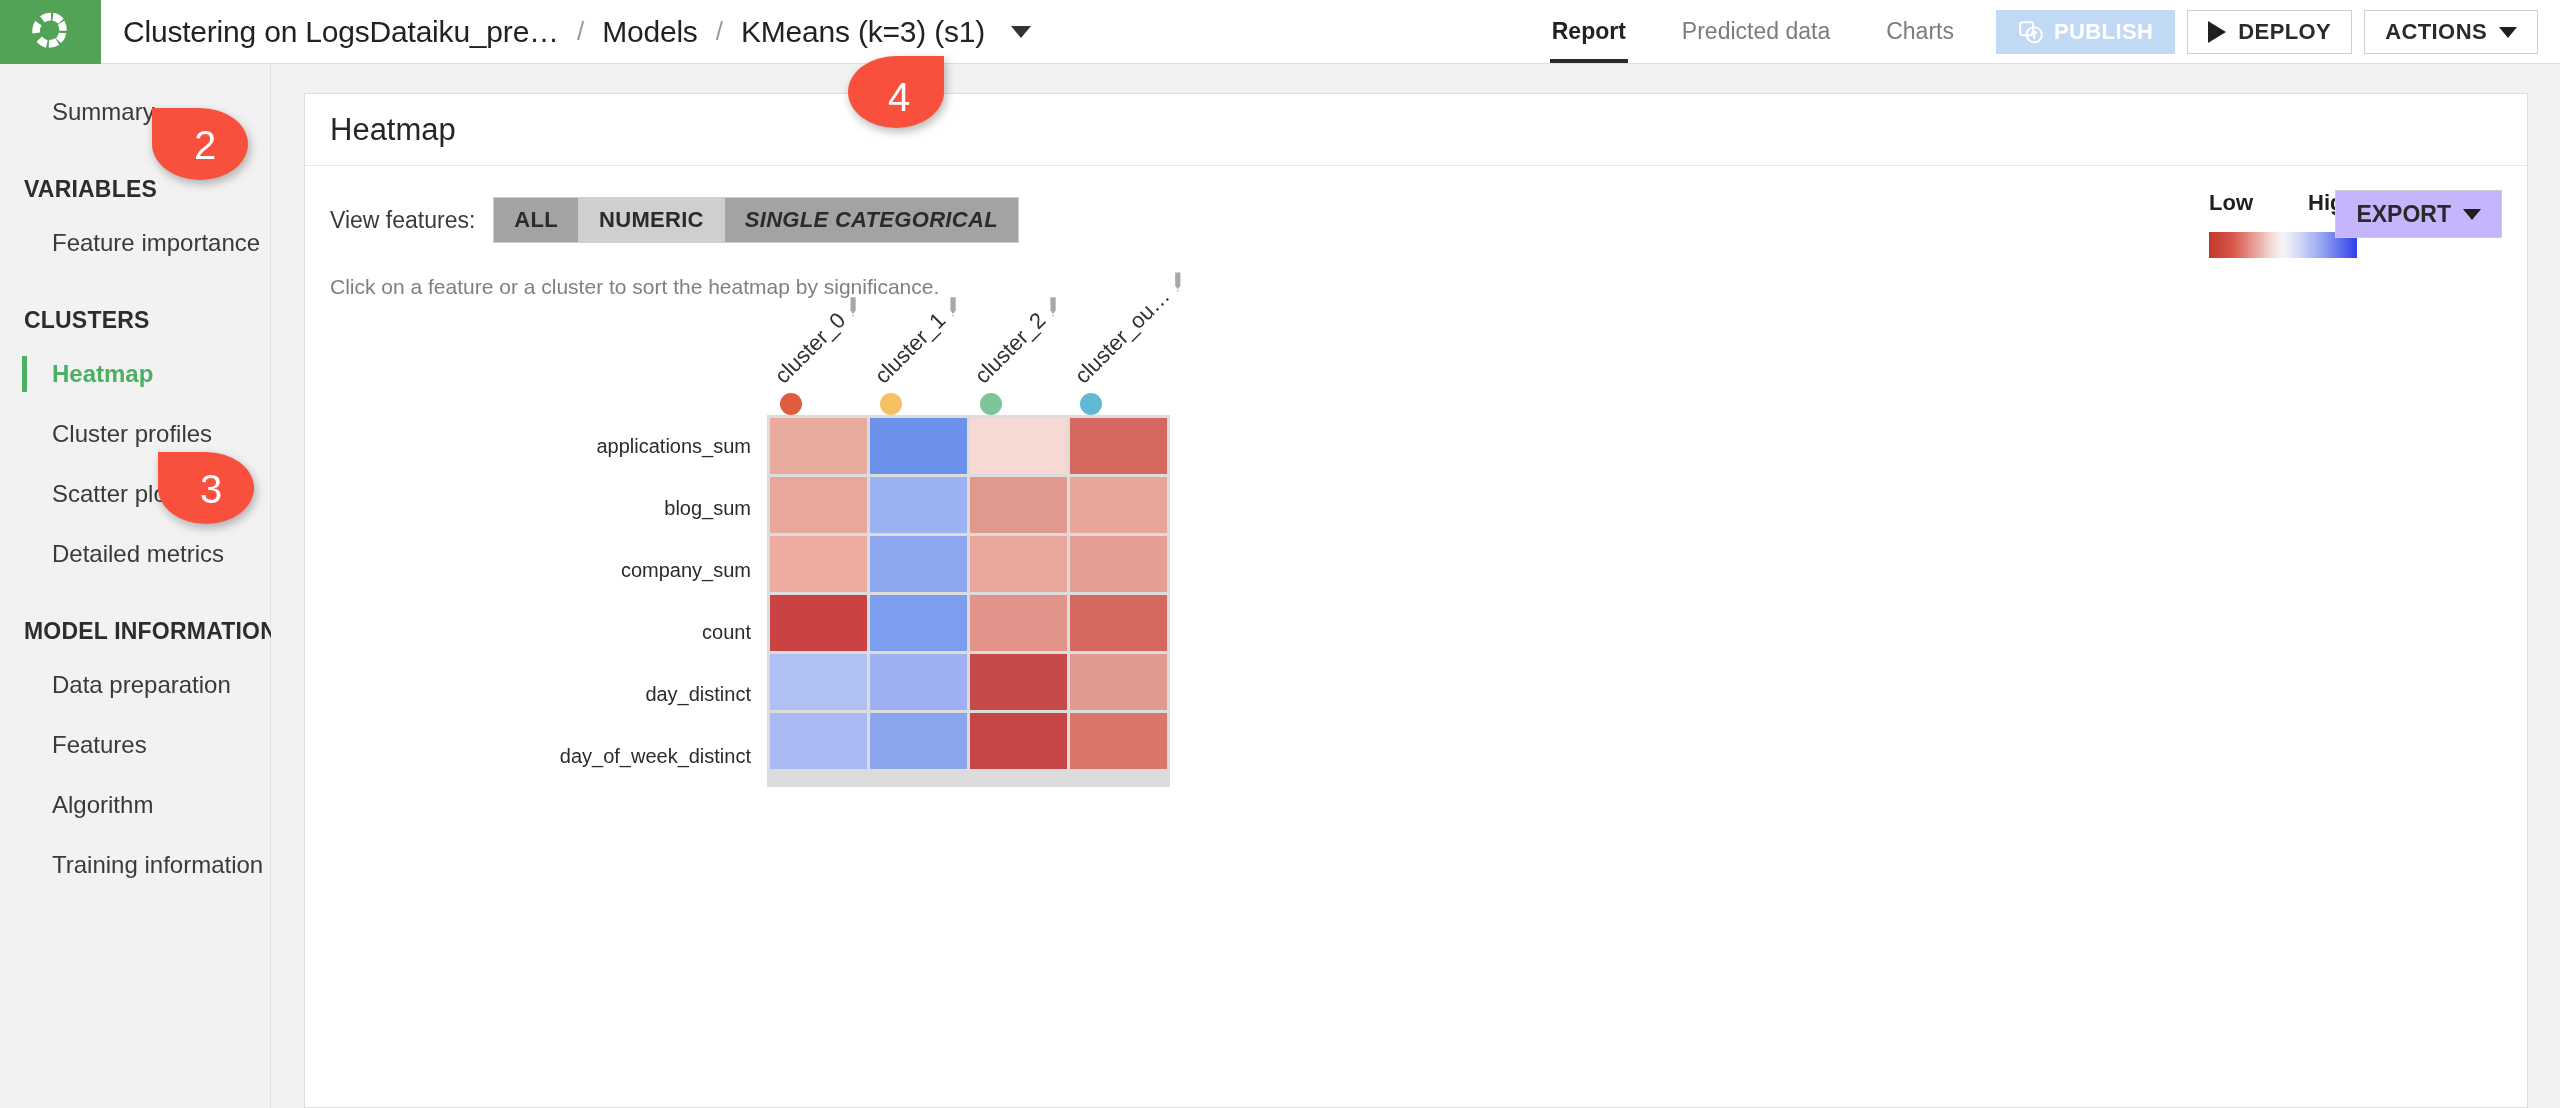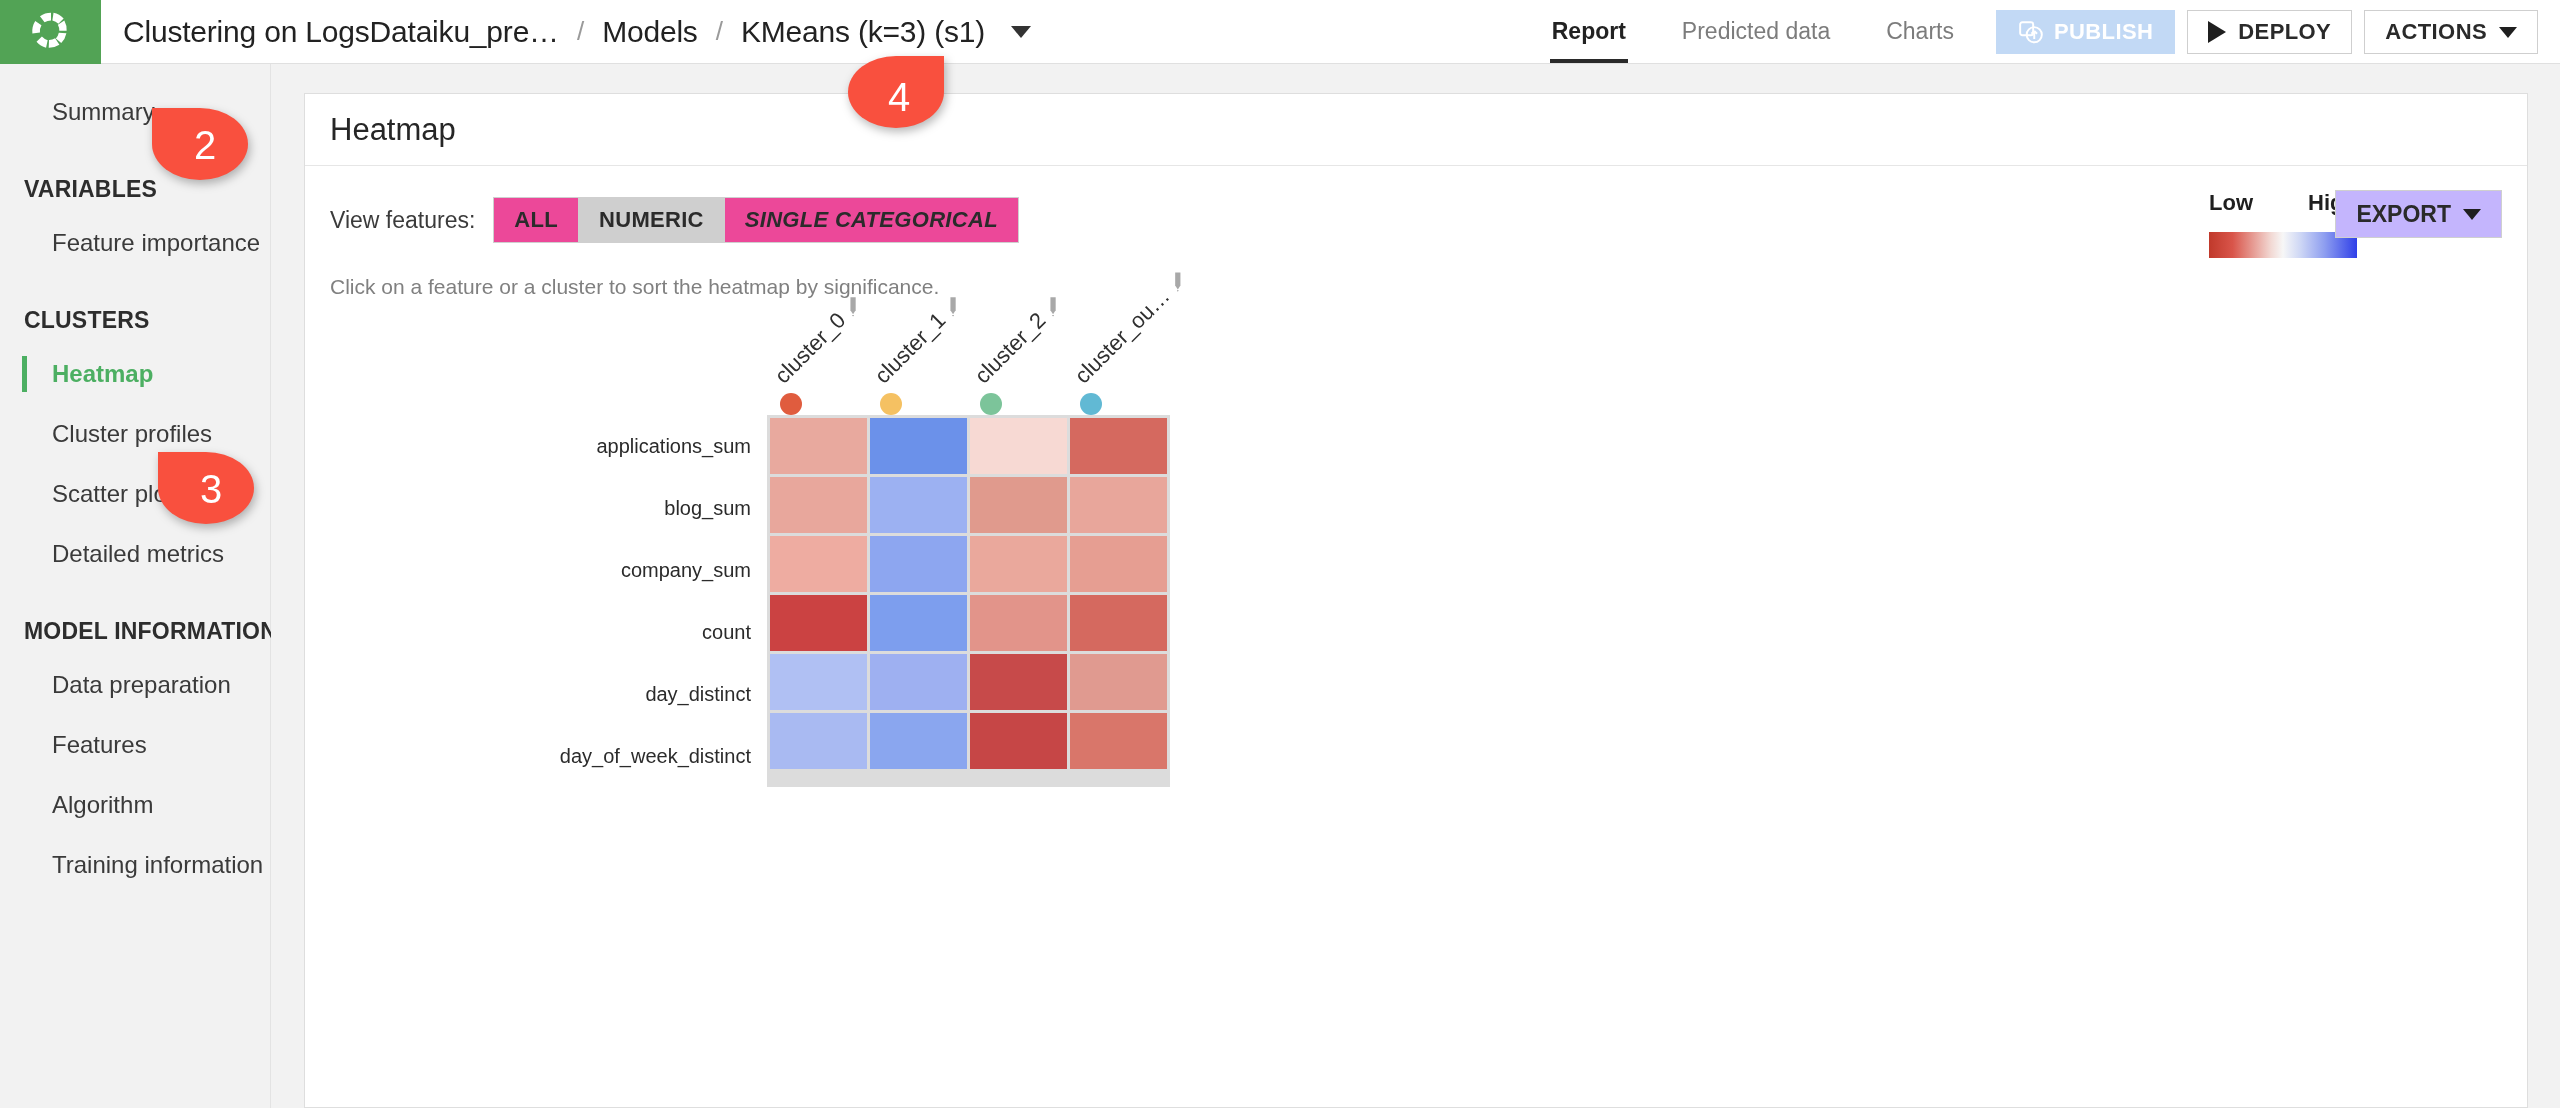--- a/index.html
+++ b/index.html
@@ -139,21 +139,21 @@
     padding: 31px 25px 0 25px;
     position: relative;
   }
   .tb-label { font-size: 23px; color: #3b3b3b; margin-right: 18px; white-space: nowrap; }
   .segmented { display: flex; border: 1px solid #cfcfcf; }
   .seg {
     font-size: 22px; font-weight: 700; color: #2b2b2b;
     letter-spacing: .3px;
     padding: 0 20px; height: 44px;
     display: flex; align-items: center;
-    background: #ec4899; border-right: 1px solid #cfcfcf;
+    background: #a3a3a3; border-right: 1px solid #cfcfcf;
     white-space: nowrap;
   }
   .seg:last-child { border-right: none; font-style: italic; }
   .seg.selected { background: #cfcfcf; }
 
   .legend-wrap {
     position: absolute; right: 170px; top: 24px;
     width: 148px;
   }
   .legend-labels {

